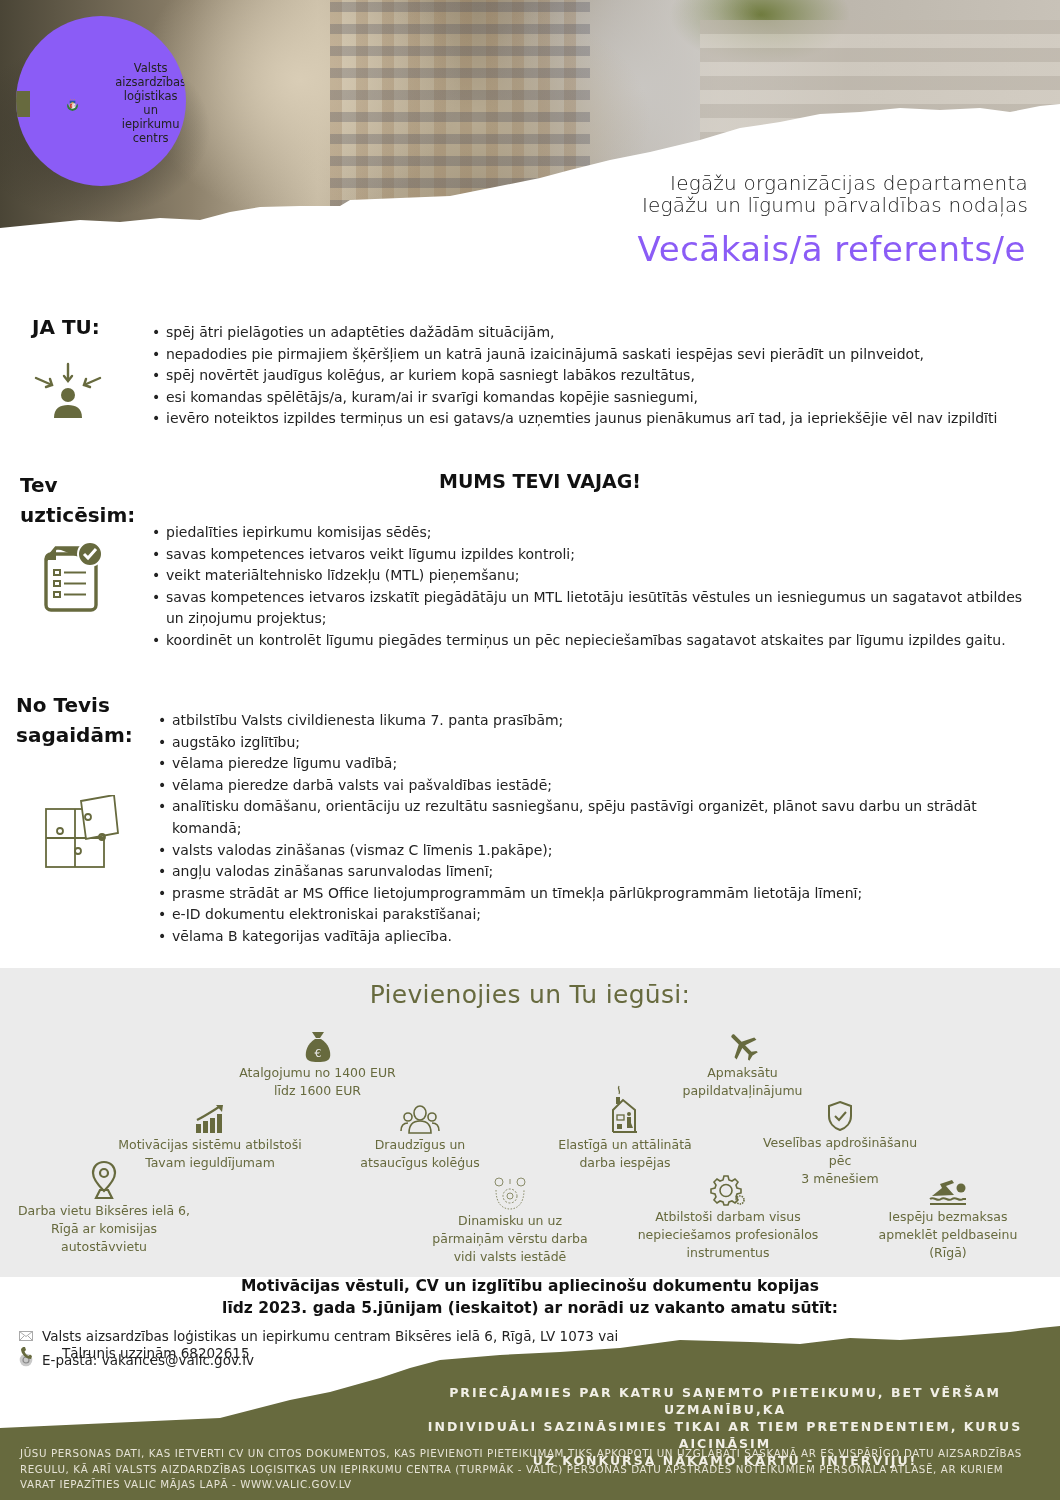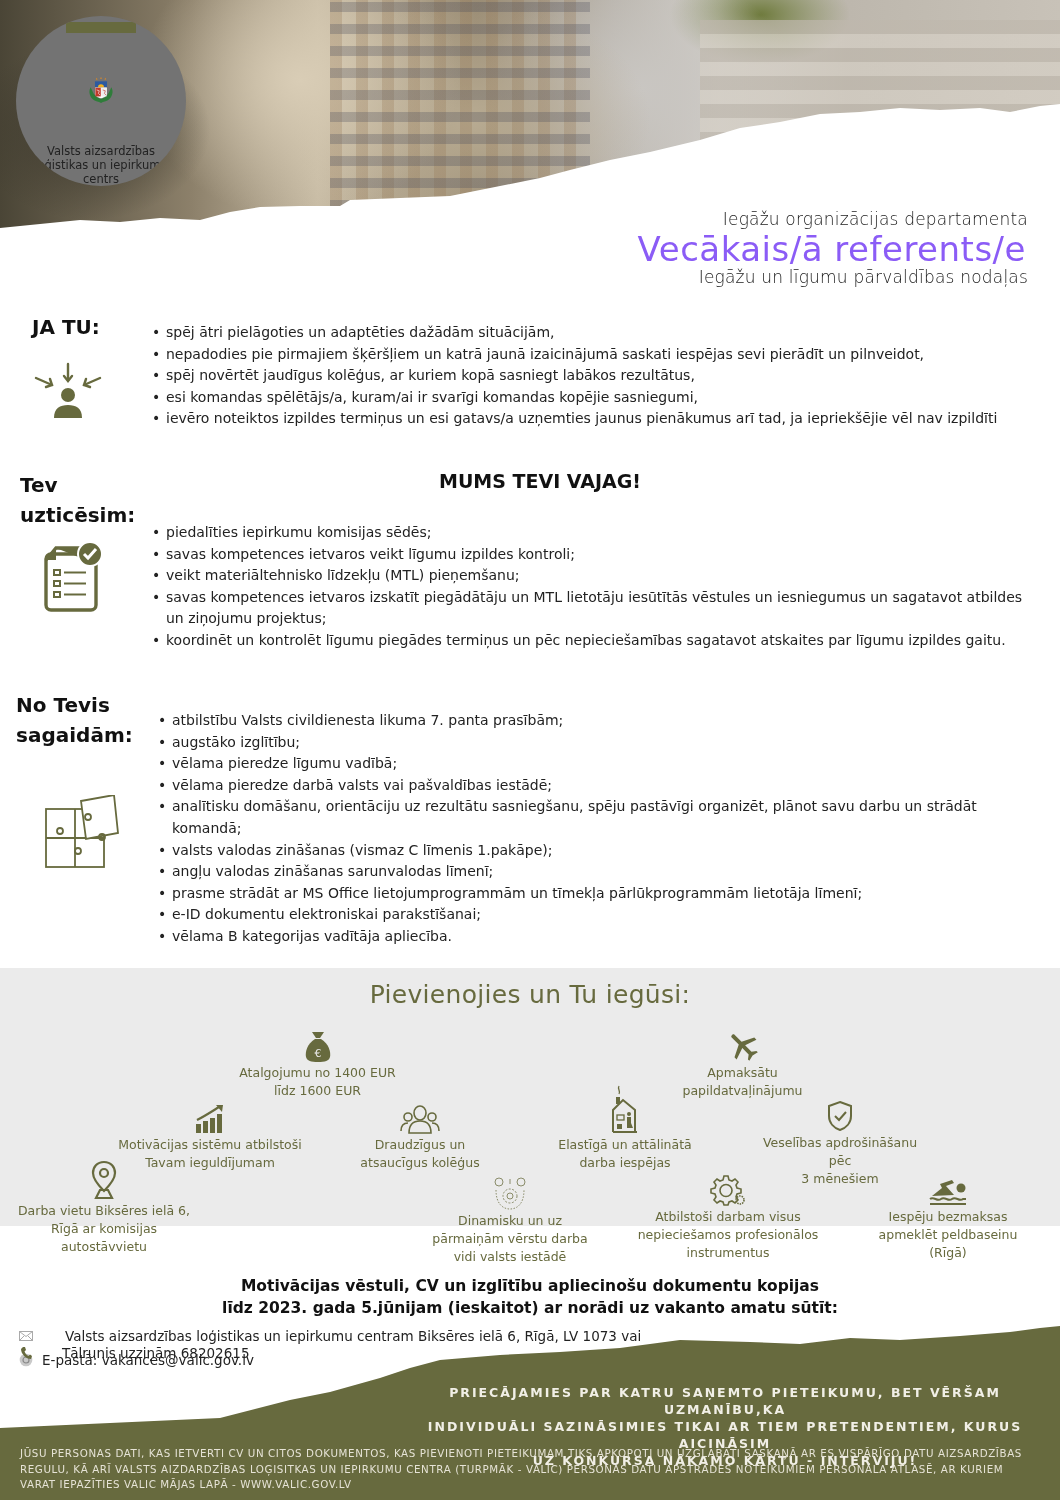--- a/index.html
+++ b/index.html
@@ -27,46 +27,46 @@
   }
   .hero-steps {
     position: absolute; left: 700px; top: 20px; width: 360px; height: 170px;
     background: repeating-linear-gradient(180deg, #bfb8ad 0 14px, #d6d0c6 14px 28px);
     opacity: 0.7;
   }
   .hero-tear { position: absolute; left: 0; top: 0; width: 1060px; height: 240px; }
 
   .logo-circle {
     position: absolute; left: 16px; top: 16px; width: 170px; height: 170px;
-    border-radius: 50%; background: #737373; overflow: hidden;
-    display: flex; flex-direction: column; align-items: center; gap: 36px;
+    border-radius: 50%; background: #8b5cf6; overflow: hidden;
+    display: flex; flex-direction: row; align-items: center; gap: 36px;
   }
   .logo-tab { width: 70px; height: 26px; background: #676a3e; margin-top: 6px; }
   .coat { margin-top: 8px; }
   .logo-text {
     margin-top: 4px; font-size: 11.5px; line-height: 14px; text-align: center; color: #222;
     font-family: "DejaVu Sans", sans-serif;
   }
 
   
   .dept { position: absolute; right: 32px; top: 172px; text-align: right; font-family: "DejaVu Sans", sans-serif; font-weight: 300; color: #1a1a1a; }
-  .dept .l1, .dept .l2 { font-size: 17px; line-height: 22px; letter-spacing: 0.2px; margin-top: 36px; }
+  .dept .l1, .dept .l2 { font-size: 20px; line-height: 22px; letter-spacing: 0.2px; }
   .job-title { position: absolute; right: 34px; top: 229px; font-size: 34px; font-weight: 500; letter-spacing: 0.5px; color: #8b5cf6; font-family: "DejaVu Sans", sans-serif; }
 
   
   .sec-label { position: absolute; font-family: "DejaVu Sans", sans-serif; font-weight: bold; font-size: 20px; line-height: 30px; color: #111; }
   .bullets { position: absolute; list-style: none; font-family: "DejaVu Sans", sans-serif; font-size: 14px; line-height: 21.6px; color: #222; }
   .bullets li { position: relative; padding-left: 16px; }
   .bullets li::before { content: "•"; position: absolute; left: 2px; top: 0; color: #222; }
   .icon-olive { position: absolute; }
 
   .center-heading { position: absolute; left: 330px; width: 420px; top: 470px; text-align: center; font-weight: bold; font-size: 19px; color: #111; font-family: "DejaVu Sans", sans-serif; }
 
   
-  .benefits { position: absolute; left: 0; top: 968px; width: 1060px; height: 258px; background: #ebebeb; }
+  .benefits { position: absolute; left: 0; top: 968px; width: 1060px; height: 309px; background: #ebebeb; }
   .benefits-title { position: absolute; left: 0; width: 1060px; top: 12px; text-align: center; font-size: 25px; color: #676a3e; font-family: "DejaVu Sans", sans-serif; letter-spacing: 0.3px; }
   .benefit { position: absolute; text-align: center; color: #676a3e; font-family: "DejaVu Sans", sans-serif; font-size: 12.5px; line-height: 18px; }
   .benefit .ic { display: block; margin: 0 auto 2px auto; }
 
   
   .apply { position: absolute; left: 0; width: 1060px; top: 1275px; text-align: center; font-weight: bold; font-size: 15.5px; line-height: 22px; color: #111; font-family: "DejaVu Sans", sans-serif; }
   .contact-row { position: absolute; left: 18px; display: flex; align-items: center; font-size: 13.5px; color: #222; font-family: "DejaVu Sans", sans-serif; }
   .contact-row .ci { width: 16px; height: 16px; margin-right: 8px; display: inline-flex; align-items: center; justify-content: center; }
 
   .footer-wave { position: absolute; left: 0; top: 1300px; width: 1060px; height: 200px; }
@@ -323,21 +323,21 @@
 
 <svg class="footer-wave" viewBox="0 0 1060 200" preserveAspectRatio="none">
   <path d="M290 100 L330 92 L380 78 L410 68 L440 60 L500 55 L560 52 L620 48 L680 40 L750 42 L800 44 L850 38 L900 40 L960 36 L1010 32 L1040 28 L1060 26 L1060 200 L0 200 L0 128 L220 118 Z" fill="#676a3e"></path>
 </svg>
 
 <div class="apply">
   <div>Motivācijas vēstuli, CV un izglītību apliecinošu dokumentu kopijas</div>
   <div>līdz 2023. gada 5.jūnijam (ieskaitot) ar norādi uz vakanto amatu sūtīt:</div>
 </div>
 
-<div class="contact-row" style="top:1328px;gap:23px;">
+<div class="contact-row" style="top:1328px;">
   <span class="ci">
     <svg width="14" height="10" viewBox="0 0 14 10">
         <g fill="none" stroke="#aaaaaa" stroke-width="1">
           <rect x="0.5" y="0.5" width="13" height="9"></rect>
           <polyline points="0.5,0.5 7,5.5 13.5,0.5"></polyline>
           <line x1="0.5" y1="9.5" x2="5" y2="5"></line>
           <line x1="13.5" y1="9.5" x2="9" y2="5"></line>
         </g>
       </svg>
   </span>

